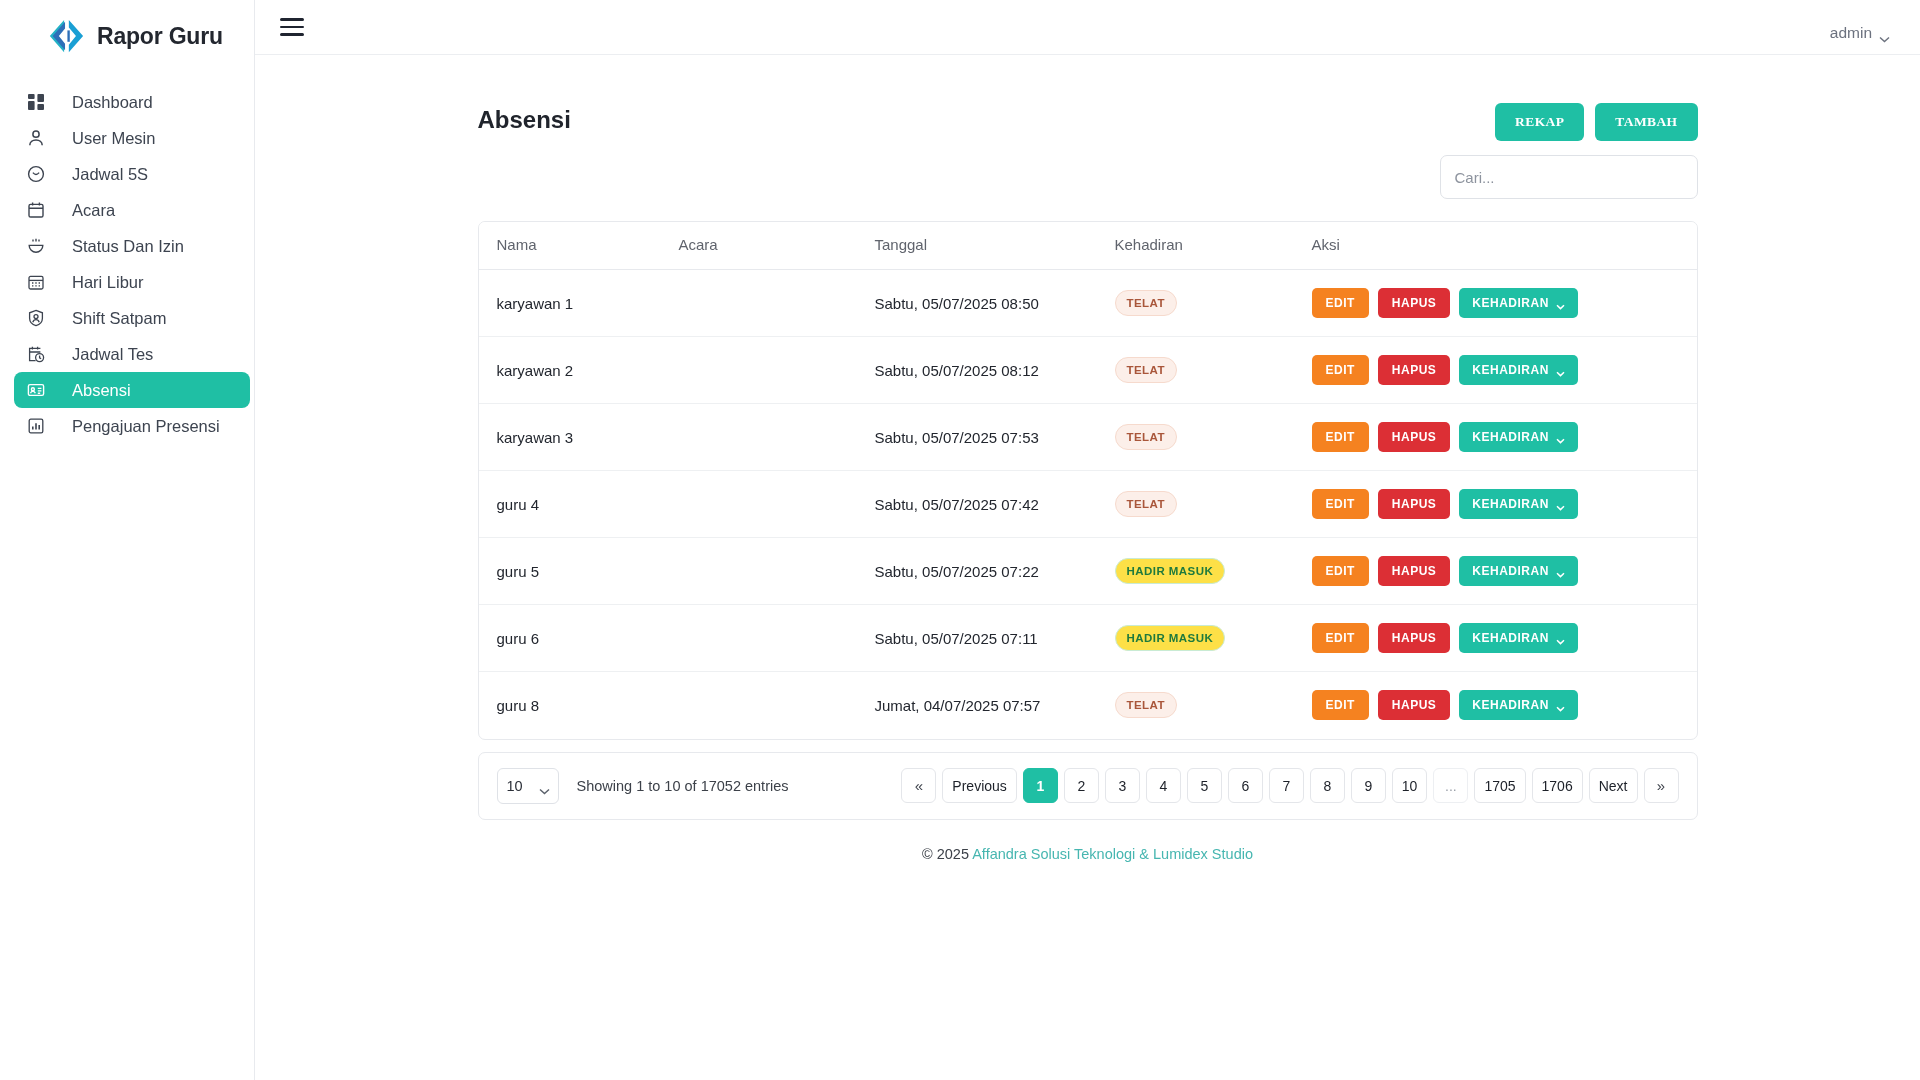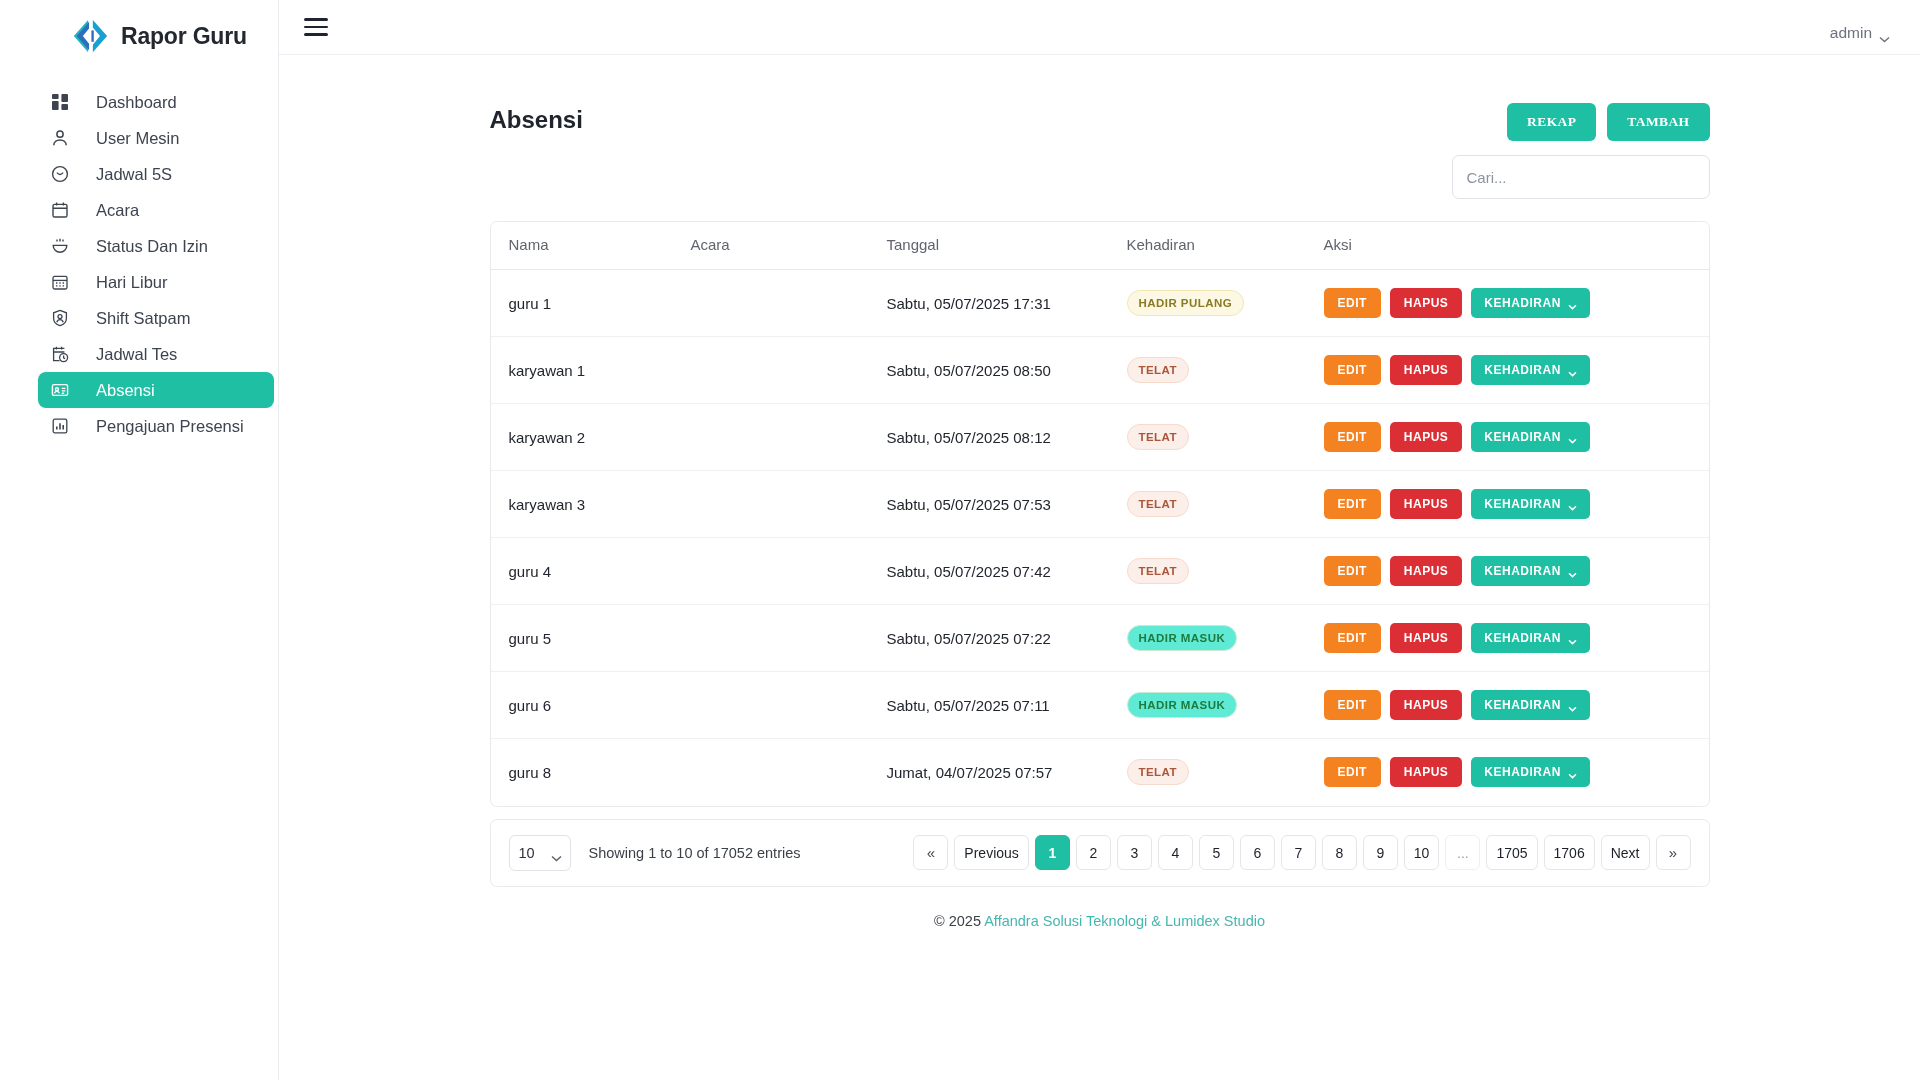--- a/index.html
+++ b/index.html
@@ -2,21 +2,21 @@
 <html><head>
 <meta charset="utf-8">
 <style>
   * { box-sizing: border-box; margin: 0; padding: 0; }
   html, body {
     width: 1920px; height: 1080px;
     font-family: "Liberation Sans", sans-serif;
     background: #ffffff;
     overflow: hidden;
   }
-  .app { display: flex; width: 1920px; height: 1080px; padding-left: 24px; }
+  .app { display: flex; width: 1920px; height: 1080px; }
 
   
   .sidebar {
     width: 255px; min-width: 255px; height: 1080px;
     background: #ffffff;
     border-right: 1px solid #e8eaee;
     padding-top: 0;
   }
   .brand {
     display: flex; align-items: center; gap: 12px;
@@ -119,21 +119,21 @@
 
   .badge {
     display: inline-block; border-radius: 999px;
     font-size: 11.5px; font-weight: 700; letter-spacing: 0.45px;
     padding: 5px 11px; line-height: 1.25; border: 1px solid transparent;
     white-space: nowrap;
   }
   .badge-warning { background: #fdf8e3; color: #8a7a22; border-color: #f2e7b3; }
   .badge-danger  { background: #fdeef0; color: #bc3a4c; border-color: #f6d6dc; }
   .badge-telat   { background: #fcefe9; color: #a9563a; border-color: #f6dacd; }
-  .badge-success { background: #5eead4; color: #1f7a3d; border-color: #c9ebd4; }
+  .badge-success { background: #fde047; color: #1f7a3d; border-color: #c9ebd4; }
 
   .actions { display: flex; align-items: center; gap: 9px; }
   .btn-sm {
     border: none; border-radius: 5px; color: #fff; cursor: pointer;
     font-family: inherit; font-size: 12px; font-weight: 700;
     letter-spacing: 0.5px; padding: 9px 14px; line-height: 1;
   }
   .btn-edit   { background: #f58220; }
   .btn-hapus  { background: #dc2f35; }
   .btn-kehadiran {
@@ -351,38 +351,20 @@
             <thead>
               <tr>
                 <th>Nama</th>
                 <th>Acara</th>
                 <th>Tanggal</th>
                 <th>Kehadiran</th>
                 <th>Aksi</th>
               </tr>
             </thead>
             <tbody id="table-body">
-                <tr>
-                  <td>guru 1</td>
-                  <td></td>
-                  <td>Sabtu, 05/07/2025 17:31</td>
-                  <td><span class="badge badge-warning">HADIR PULANG</span></td>
-                  <td>
-                    <div class="actions">
-                      <button class="btn-sm btn-edit">EDIT</button>
-                      <button class="btn-sm btn-hapus">HAPUS</button>
-                      <button class="btn-sm btn-kehadiran">
-                        <span>KEHADIRAN</span>
-                        <span class="chev"><svg viewBox="0 0 9 6" fill="none" stroke="#ffffff" stroke-width="1.5">
-                            <path d="M1 1.2 4.5 4.6 8 1.2"></path>
-                          </svg></span>
-                      </button>
-                    </div>
-                  </td>
-                </tr>
                 <tr>
                   <td>karyawan 1</td>
                   <td></td>
                   <td>Sabtu, 05/07/2025 08:50</td>
                   <td><span class="badge badge-telat">TELAT</span></td>
                   <td>
                     <div class="actions">
                       <button class="btn-sm btn-edit">EDIT</button>
                       <button class="btn-sm btn-hapus">HAPUS</button>
                       <button class="btn-sm btn-kehadiran">

